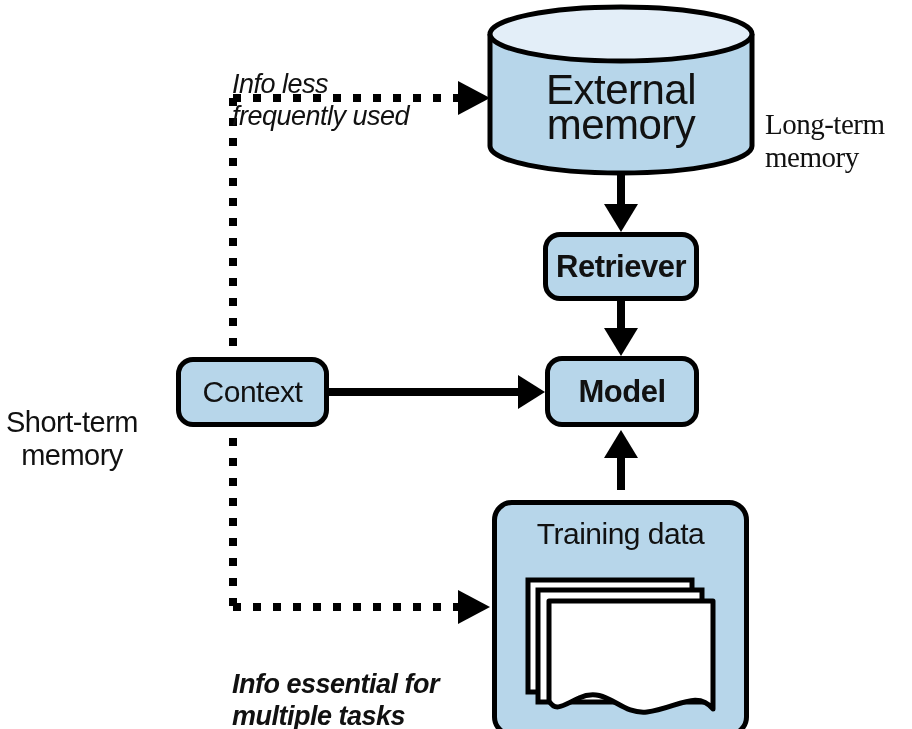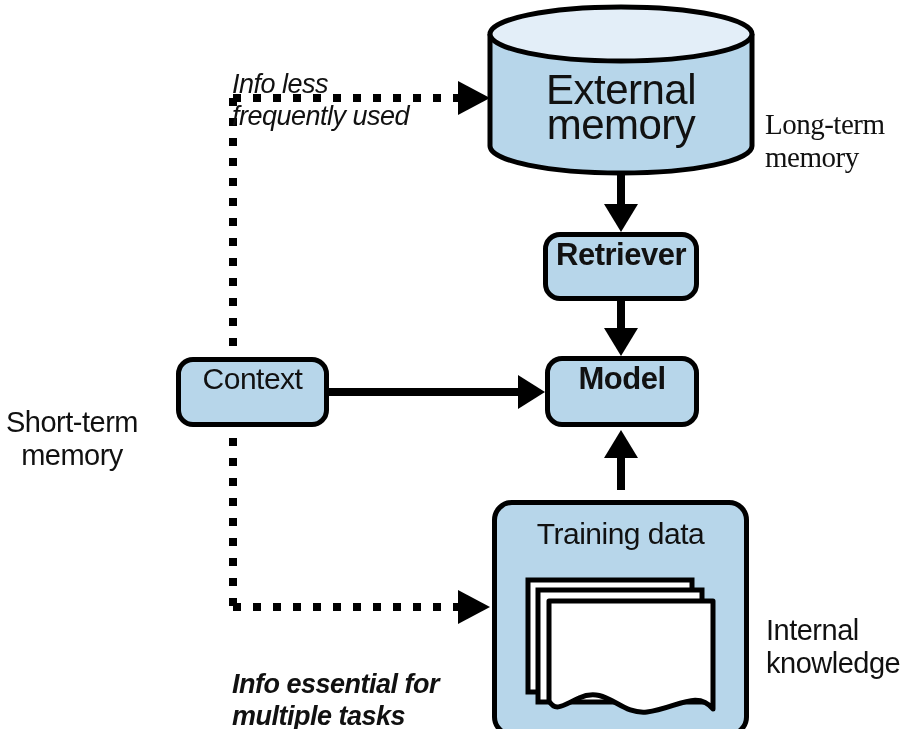--- a/index.html
+++ b/index.html
@@ -11,21 +11,21 @@
     color:#111111;
     overflow:hidden;
   }
   svg{display:block;}
   .layer{position:absolute;left:0;top:0;}
   .box{
     position:absolute;
     background:#b7d6ea;
     border:5px solid #000;
     border-radius:17px;
-    display:flex;justify-content:center;
+    display:flex;align-items:center;justify-content:center;
     box-sizing:border-box;
     letter-spacing:-0.5px;
     z-index:3;
   }
   .box.bold{font-weight:bold;}
   .label{
     position:absolute;
     white-space:pre-line;
     font-size:29px;
     line-height:33px;
@@ -115,20 +115,18 @@
       <rect x="3" y="3" width="164" height="112" fill="#ffffff" stroke="#000" stroke-width="5"></rect>
       <rect x="13" y="13" width="164" height="112" fill="#ffffff" stroke="#000" stroke-width="5"></rect>
       <path d="M24,24 H188 V132 C 172,112 150,132 122,135 C 94,138 82,108 54,121 C 40,127 31,136 24,124 Z" fill="#ffffff" stroke="#000" stroke-width="5" stroke-linejoin="round"></path>
     </svg>
   </div>
 
   <div class="label" id="long-term-label">Long-term
 memory</div>
   <div class="label right" id="short-term-label">Short-term
 memory</div>
-  <div class="label" id="internal-label">Internal
-knowledge</div>
   <div class="label italic" id="info-top-label">Info less
 frequently used</div>
   <div class="label italic" id="info-bottom-label">Info essential for
 multiple tasks</div>
 
 </div>
 
 </body></html>

